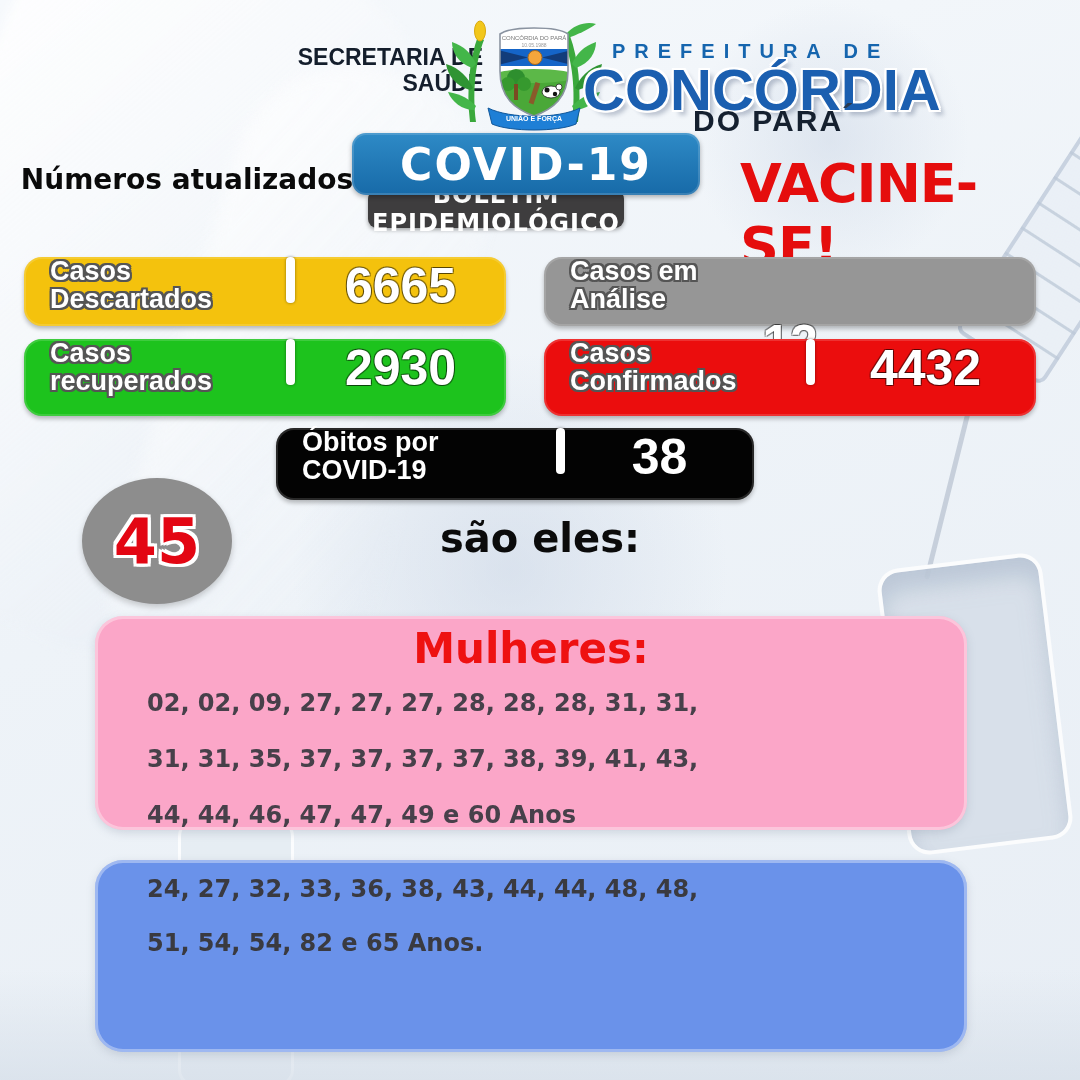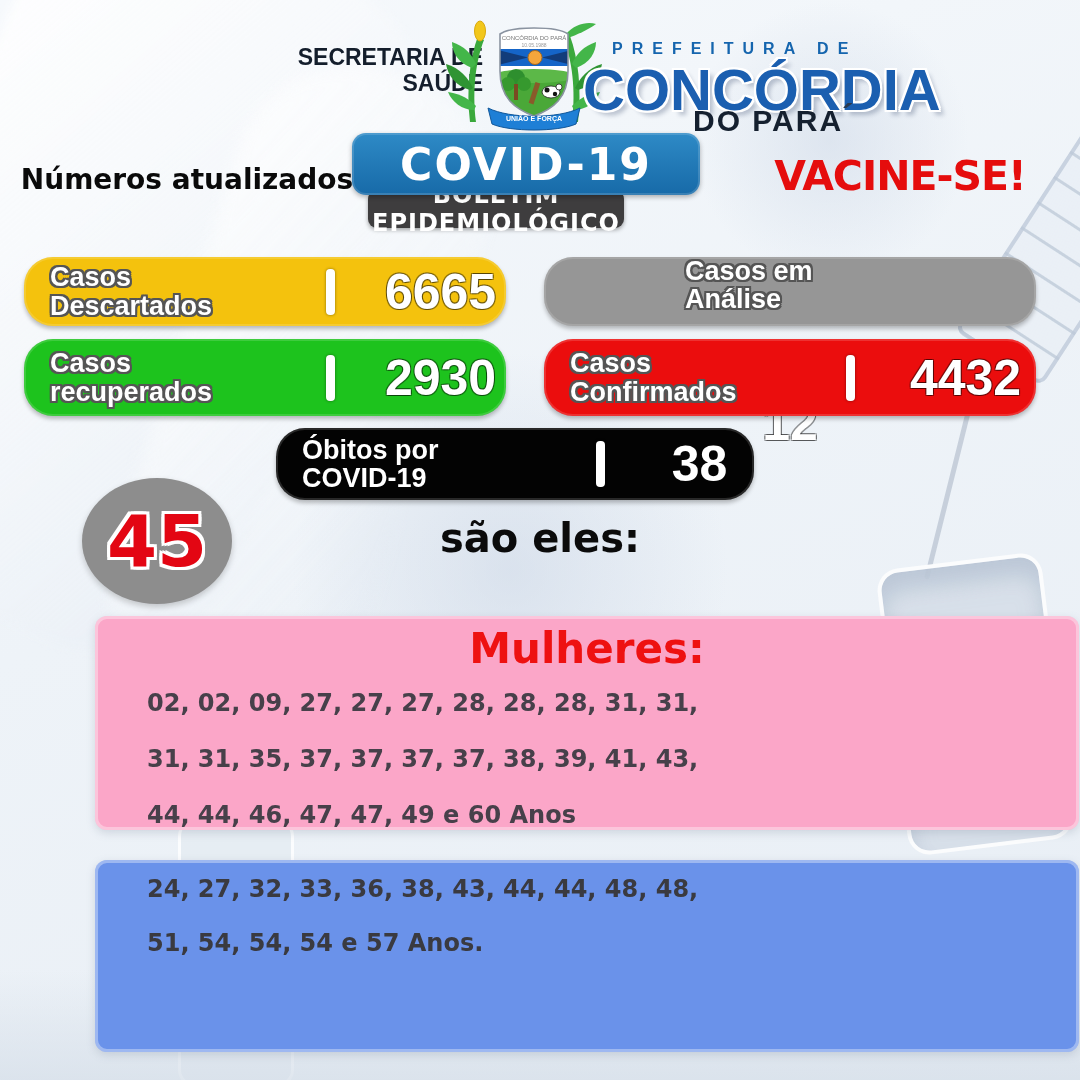--- a/index.html
+++ b/index.html
@@ -38,21 +38,21 @@
   .ol-dark { text-shadow:-2px -2px 0 #555,2px -2px 0 #555,-2px 2px 0 #555,2px 2px 0 #555,
              -2px 0 0 #555,2px 0 0 #555,0 -2px 0 #555,0 2px 0 #555; }
   .ol-thin { text-shadow:-1px -1px 0 rgba(0,0,0,.4),1px -1px 0 rgba(0,0,0,.4),
              -1px 1px 0 rgba(0,0,0,.4),1px 1px 0 rgba(0,0,0,.4); }
   .ol-white { text-shadow:-3px -3px 0 #fff,3px -3px 0 #fff,-3px 3px 0 #fff,3px 3px 0 #fff,
              -3px 0 0 #fff,3px 0 0 #fff,0 -3px 0 #fff,0 3px 0 #fff; }
 
   
   .secretaria { left:255px; top:44px; width:228px; text-align:right; font-size:23px;
                 font-weight:bold; color:#141e2c; line-height:1.13; }
-  .prefeitura { left:612px; top:40px; font-size:16px; font-weight:bold; letter-spacing:9px;
+  .prefeitura { left:612px; top:40px; font-size:20px; font-weight:bold; letter-spacing:9px;
                 color:#1565ae; white-space:nowrap; }
   .city { left:583px; top:56px; font-size:58px; font-weight:700; color:#1b5fb0;
           letter-spacing:0px; white-space:nowrap;
           text-shadow:-2px -2px 0 #fff,2px -2px 0 #fff,-2px 2px 0 #fff,2px 2px 0 #fff,
           -2px 0 0 #fff,2px 0 0 #fff,0 -2px 0 #fff,0 2px 0 #fff,5px 5px 4px rgba(20,40,80,.25); }
   .state { left:693px; top:104px; font-size:30px; font-weight:bold; color:#15202f;
            letter-spacing:2px; white-space:nowrap; }
   .accent-mark { left:842px; top:96px; font-size:34px; font-weight:bold; color:#2a3a50; }
   .updated { left:12px; top:96px; width:350px; text-align:center;
              font-family:"DejaVu Sans", sans-serif; font-weight:bold; font-size:28px;
@@ -60,51 +60,51 @@
   .badge-sub { left:368px; top:190px; width:256px; height:38px; background:#3e3d3e;
                border-radius:9px; display:flex; align-items:center; justify-content:center;
                color:#fff; font-family:"DejaVu Sans", sans-serif; font-weight:bold;
                font-size:24px; letter-spacing:1px; box-shadow:0 2px 4px rgba(0,0,0,.35);text-align:center; }
   .badge-main { left:352px; top:133px; width:348px; height:62px;
                background:linear-gradient(to bottom,#2e8ac6,#176aa8); border-radius:14px;
                display:flex; align-items:center; justify-content:center; color:#fff;
                font-family:"DejaVu Sans", sans-serif; font-weight:bold; font-size:44px;
                letter-spacing:2px; box-shadow:0 2px 5px rgba(0,0,0,.3),
                inset 0 0 0 2px rgba(255,255,255,.15); }
-  .vacine { left:740px; top:152px; width:320px; text-align:center;
-            font-family:"DejaVu Sans", sans-serif; font-weight:bold; font-size:41px;
+  .vacine { left:740px; top:152px; width:320px; text-align:left;
+            font-family:"DejaVu Sans", sans-serif; font-weight:bold; font-size:54px;
             color:#e50d0d; letter-spacing:-1px; }
 
   
-  .stat { position:absolute; border-radius:29px; display:flex; align-items:center;
-          box-shadow:0 3px 4px rgba(0,0,0,.25), inset 0 0 0 2px rgba(255,255,255,.15); z-index:2;gap:40px; }
+  .stat { position:absolute; border-radius:18px; display:flex; 
+          box-shadow:0 3px 4px rgba(0,0,0,.25), inset 0 0 0 2px rgba(255,255,255,.15); z-index:2; }
   .stat .lbl { padding-left:26px; font-size:27px; font-weight:bold; color:#fff;
                line-height:1.05; width:262px; box-sizing:border-box; }
   .stat .bar { width:9px; height:46px; background:#fff; border-radius:4px;
                box-shadow:0 0 3px rgba(0,0,0,.45); }
   .stat .val { flex:1; text-align:center; font-size:50px; font-weight:bold; color:#fff; }
   .stat-descartados { left:24px;  top:257px; width:482px; height:69px; background:#f4c20d; }
   .stat-analise     { left:544px; top:257px; width:492px; height:69px; background:#969696;flex-direction:column; }
   .stat-recuperados { left:24px;  top:339px; width:482px; height:77px; background:#1dc31d; }
   .stat-confirmados { left:544px; top:339px; width:492px; height:77px; background:#eb0d0d; }
   .stat-obitos      { left:276px; top:428px; width:478px; height:72px; background:#030303; }
   .stat-obitos .lbl { width:280px; }
 
   
   .count-circle { left:82px; top:478px; width:150px; height:126px; border-radius:50%;
                   background:#8d8d8d; display:flex; align-items:center; justify-content:center;
                   box-shadow:0 3px 6px rgba(0,0,0,.2); }
   .count-circle .num { font-family:"DejaVu Sans", sans-serif; font-weight:bold;
-                  font-size:72px; color:#e30613; }
+                  font-size:62px; color:#e30613; }
   .headline { left:215px; top:514px; width:650px; text-align:center;
               font-family:"DejaVu Sans", sans-serif; font-weight:bold; font-size:40px;
               color:#0b0b0b; line-height:1.2; }
 
   
-  .panel { position:absolute; left:95px; width:984px; border-radius:12px; z-index:2;
+  .panel { position:absolute; left:95px; width:872px; border-radius:28px; z-index:2;
            box-shadow:inset 0 0 0 3px rgba(255,255,255,.35), 0 3px 8px rgba(120,130,150,.25); }
   .panel-women { top:616px; height:214px; background:#fba6c8; }
   .panel-men   { top:860px; height:192px; background:#6a92ea; }
   .panel .title { text-align:center; font-family:"DejaVu Sans", sans-serif; font-weight:bold;
                   font-size:42px; margin-top:8px; }
   .panel-women .title { color:#ee1111; }
   .panel-men .title { color:#ffffff; }
   .panel .ages { padding-left:52px; font-family:"DejaVu Sans", sans-serif; font-weight:bold;
                  font-size:24px; line-height:56px; margin-top:2px; }
   .panel-women .ages { color:#47404a; }
@@ -245,17 +245,17 @@
     <div class="ages">
       <div>02, 02, 09, 27, 27, 27, 28, 28, 28, 31, 31,</div>
       <div>31, 31, 35, 37, 37, 37, 37, 38, 39, 41, 43,</div>
       <div>44, 44, 46, 47, 47, 49 e 60 Anos</div>
     </div>
   </div>
 
   <div class="panel panel-men">
     <div class="ages">
       <div>24, 27, 32, 33, 36, 38, 43, 44, 44, 48, 48,</div>
-      <div>51, 54, 54, 54 e 57 Anos.</div>
+      <div>51, 54, 54, 82 e 65 Anos.</div>
     </div>
   </div>
 
 </div>
 
 </body></html>

